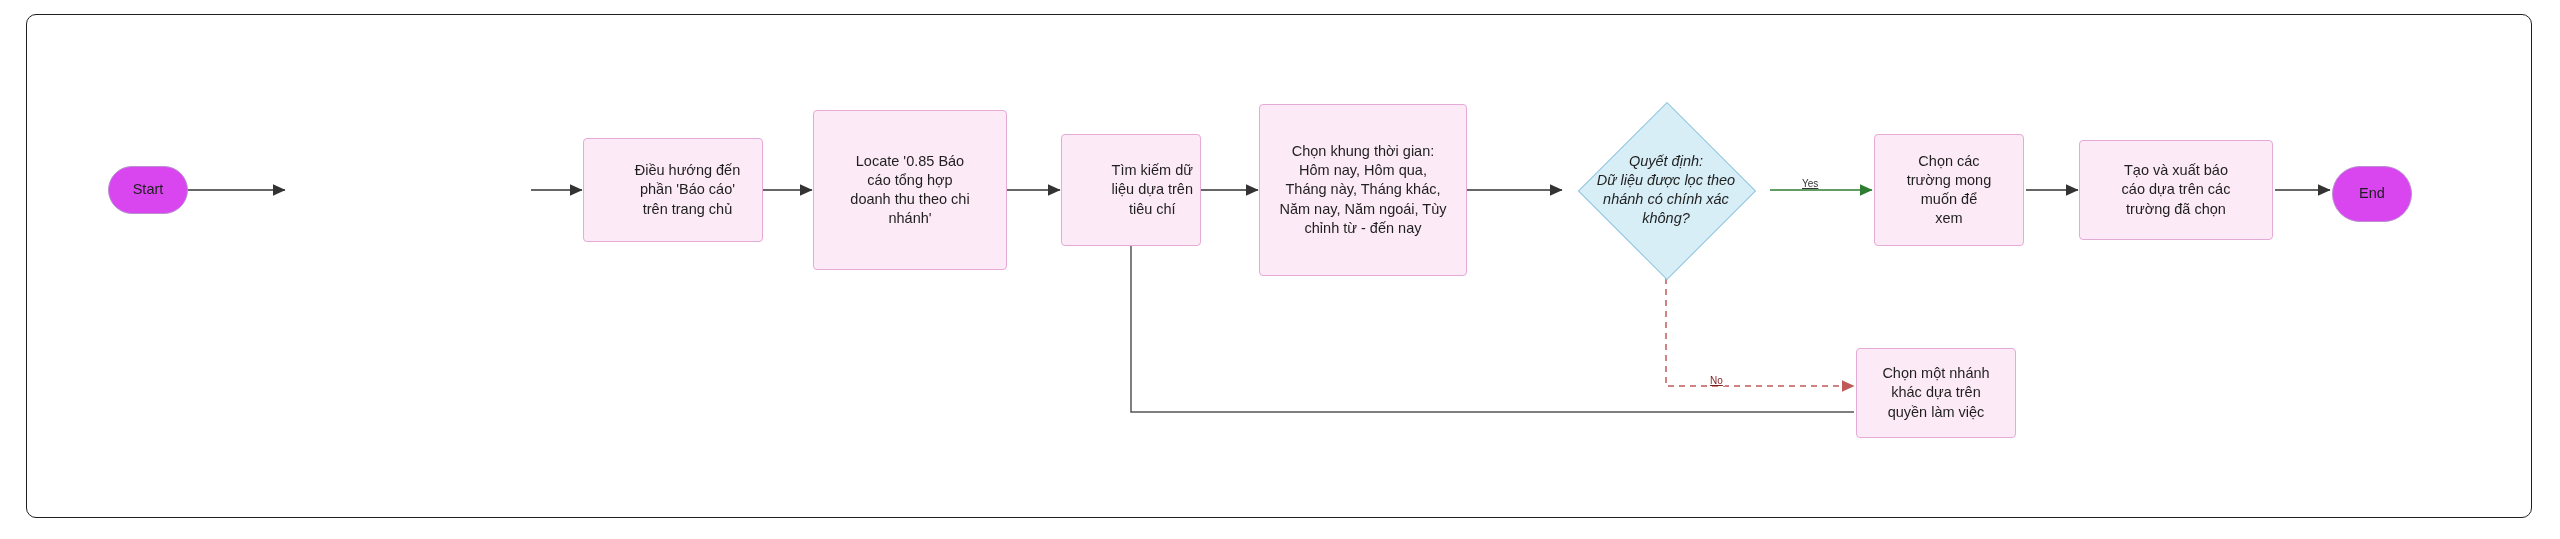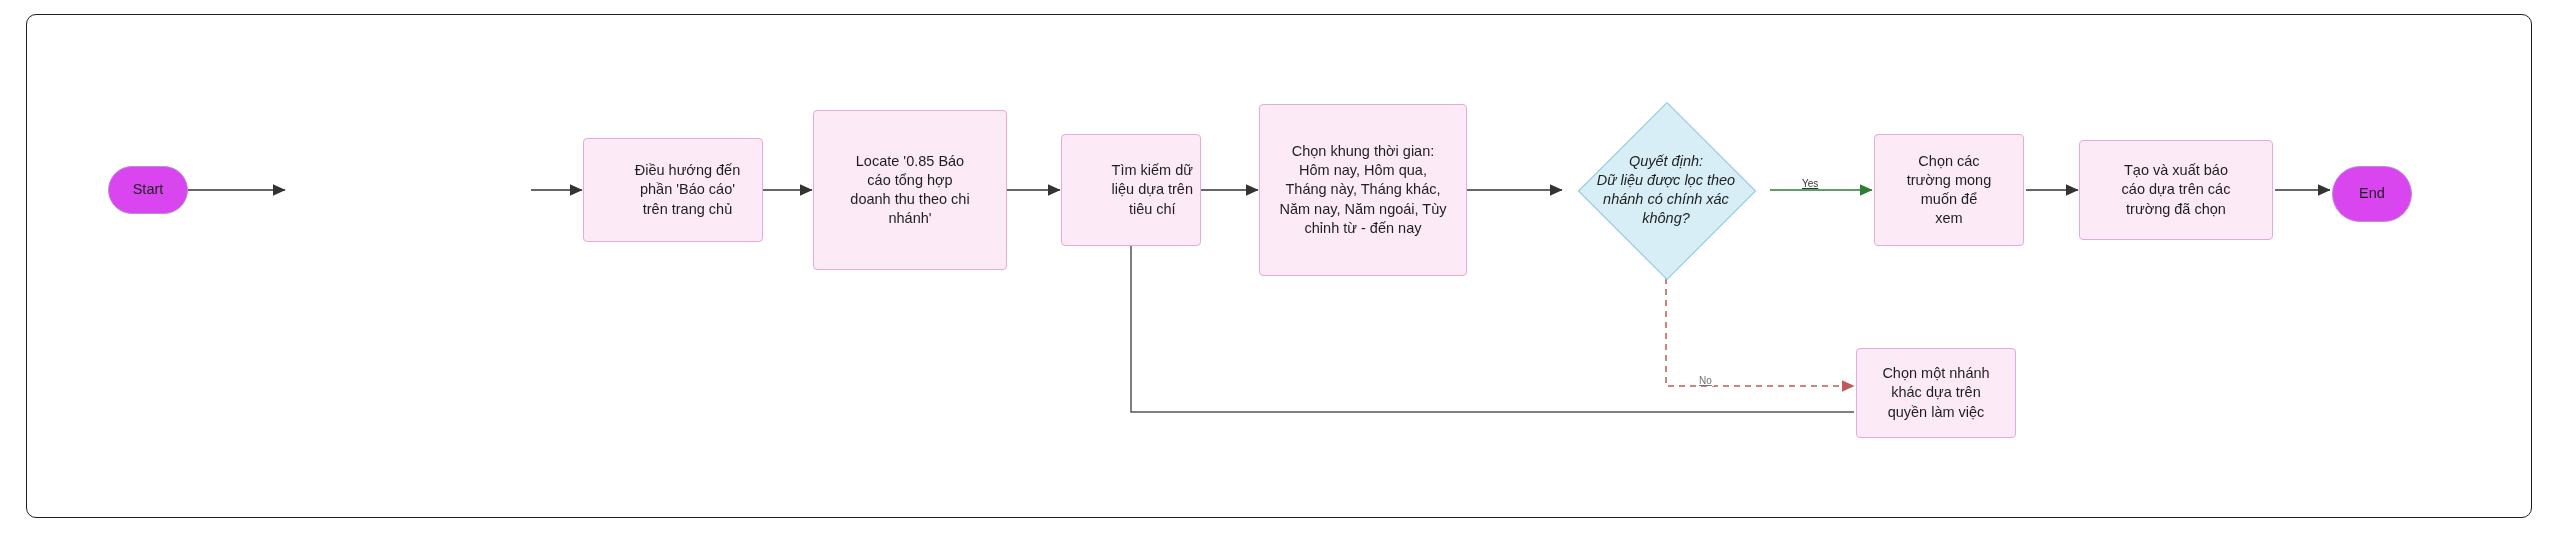--- a/index.html
+++ b/index.html
@@ -92,21 +92,22 @@
   .edge-label {
     position: absolute;
     font-size: 10px;
     color: #333333;
     background: #ffffff;
     padding: 0 2px;
     white-space: nowrap;
     text-decoration: underline;
   }
   .edge-label.no {
-    color: #737373;
+    color: #7f1d1d;
+    margin-left: 11px;
   }
 </style>
 </head>
 <body>
 
 <div id="canvas">
 
   <div class="frame"></div>
 
   <svg class="edges" viewBox="0 0 2560 539">

